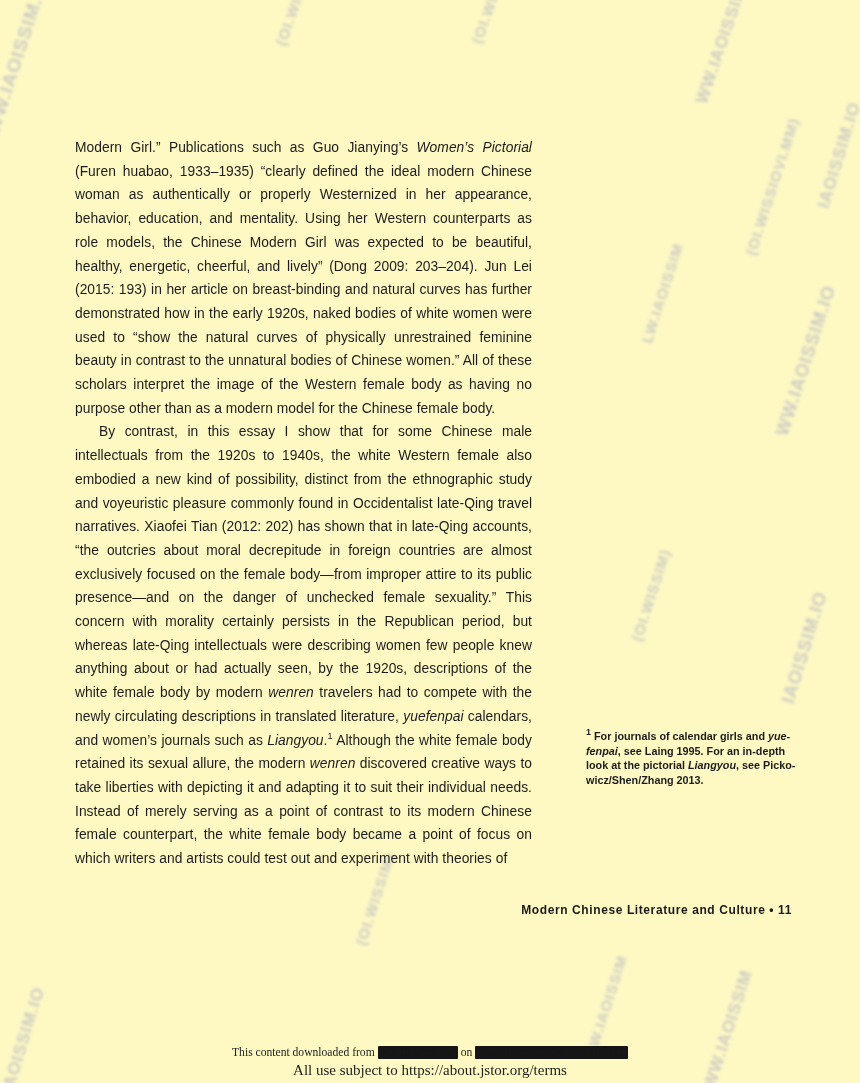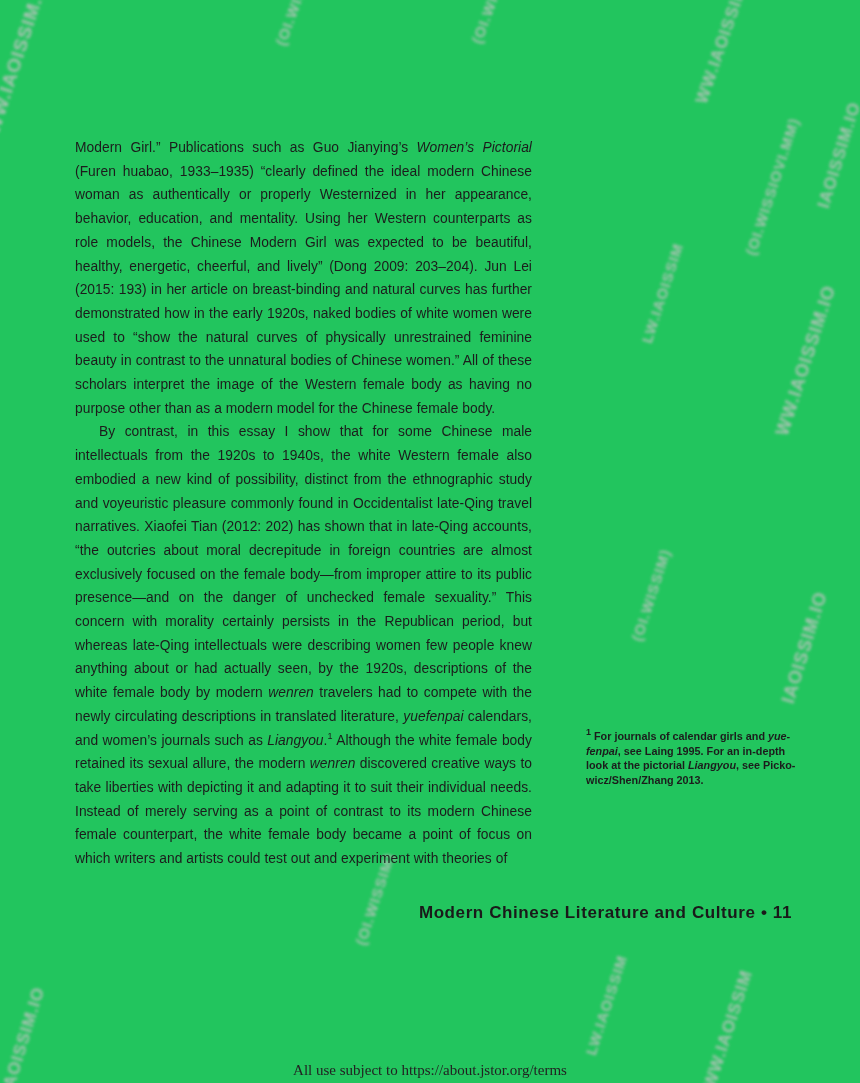--- a/index.html
+++ b/index.html
@@ -6,21 +6,21 @@
     margin: 0;
     padding: 0;
     background: #e8e8e8;
     font-family: "Liberation Sans", sans-serif;
   }
   .page {
     position: relative;
     width: 860px;
     height: 1083px;
     margin: 0 auto;
-    background: #22c55e;
+    background: #fef9c3;
     overflow: hidden;
   }
 
   
   .wm {
     position: absolute;
     color: #c3c3c3;
     font-weight: bold;
     font-family: "Liberation Sans", sans-serif;
     white-space: nowrap;
@@ -69,21 +69,21 @@
     text-align: left;
     z-index: 2;
   }
   .footnote em { font-style: italic; }
 
   
   .running-footer {
     position: absolute;
     top: 903px;
     right: 68px;
-    font-size: 17px;
+    font-size: 12px;
     font-weight: bold;
     letter-spacing: 0.6px;
     color: #1a1a1a;
     z-index: 2;
   }
 
   
   .jstor-footer {
     position: absolute;
     left: 0;
@@ -128,15 +128,16 @@
 
   <div class="text-column">
       <p class="body-para"><span>Modern Girl.” Publications such as Guo Jianying’s </span><em>Women’s Pictorial</em><span> (Furen huabao, 1933–1935) “clearly defined the ideal modern Chinese woman as authentically or properly Westernized in her appearance, behavior, education, and mentality. Using her Western counterparts as role models, the Chinese Modern Girl was expected to be beautiful, healthy, energetic, cheerful, and lively” (Dong 2009: 203–204). Jun Lei (2015: 193) in her article on breast-binding and natural curves has further demonstrated how in the early 1920s, naked bodies of white women were used to “show the natural curves of physically unrestrained feminine beauty in contrast to the unnatural bodies of Chinese women.” All of these scholars interpret the image of the Western female body as having no purpose other than as a modern model for the Chinese female body.</span></p>
       <p class="body-para indented"><span>By contrast, in this essay I show that for some Chinese male intellectuals from the 1920s to 1940s, the white Western female also embodied a new kind of possibility, distinct from the ethnographic study and voyeuristic pleasure commonly found in Occidentalist late-Qing travel narratives. Xiaofei Tian (2012: 202) has shown that in late-Qing accounts, “the outcries about moral decrepitude in foreign countries are almost exclusively focused on the female body—from improper attire to its public presence—and on the danger of unchecked female sexuality.” This concern with morality certainly persists in the Republican period, but whereas late-Qing intellectuals were describing women few people knew anything about or had actually seen, by the 1920s, descriptions of the white female body by modern </span><em>wenren</em><span> travelers had to compete with the newly circulating descriptions in translated literature, </span><em>yuefenpai</em><span> calendars, and women’s journals such as </span><em>Liangyou</em><span>.</span><sup>1</sup><span> Although the white female body retained its sexual allure, the modern </span><em>wenren</em><span> discovered creative ways to take liberties with depicting it and adapting it to suit their individual needs. Instead of merely serving as a point of contrast to its modern Chinese female counterpart, the white female body became a point of focus on which writers and artists could test out and experiment with theories of</span></p>
     </div>
 
   <div class="footnote"><sup>1</sup><span> For journals of calendar girls and </span><em>yue-fenpai</em><span>, see Laing 1995. For an in-depth look at the pictorial </span><em>Liangyou</em><span>, see Picko-wicz/Shen/Zhang 2013.</span></div>
 
   <div class="running-footer">Modern Chinese Literature and Culture • 11</div>
 
+  <div class="jstor-footer jstor-line1"><span>This content downloaded from </span><span class="redacted">143.104.240.154</span><span> on </span><span class="redacted">Thu, 16 Jan 2020 05:43:15 UTC</span></div>
   <div class="jstor-footer jstor-line2">All use subject to https://about.jstor.org/terms</div>
 
 </div>
 
 </body></html>

